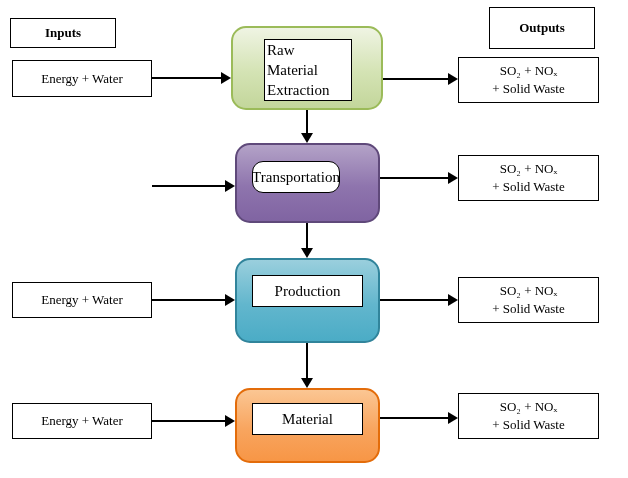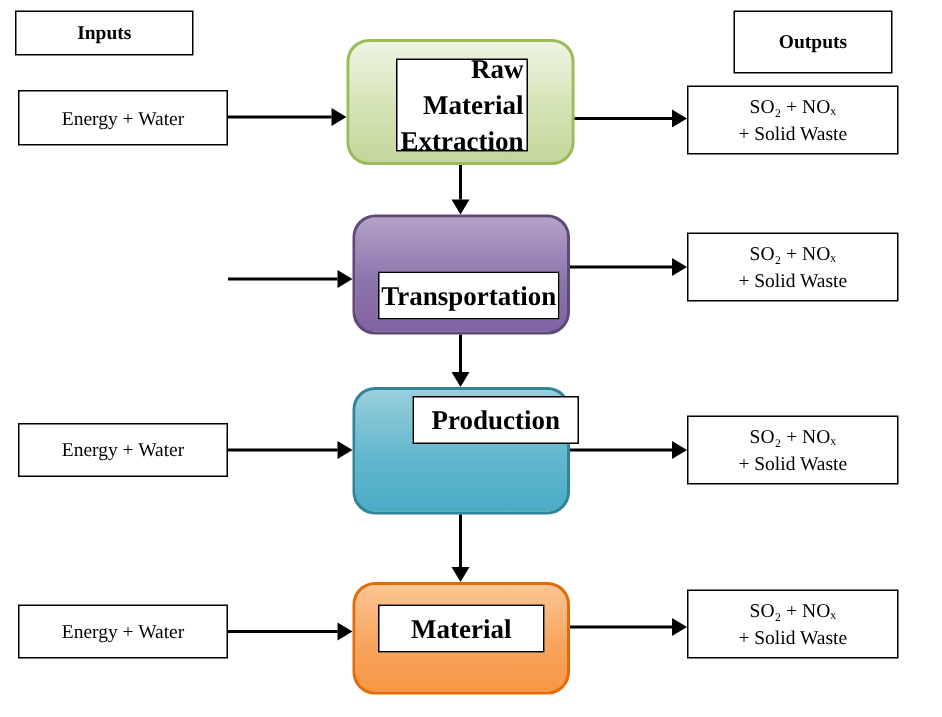--- a/index.html
+++ b/index.html
@@ -46,26 +46,25 @@
     border:2px solid #e36c0a;
     background:linear-gradient(to bottom,#fbc693 0%,#f8a55f 55%,#f79646 100%);
   }
   .stage-label{
     position:absolute;
     background:#fff;
     border:1px solid #000;
     display:flex;
     align-items:center;
     justify-content:center;
-    text-align:right;
-    font-size:18px;
+    text-align:left;
+    font-size:15px;
     line-height:1.35;
     box-sizing:border-box;
     padding:2px;
-    font-weight:bold;
   }
   .h-arrow{
     position:absolute;
     height:2px;
     background:#000;
   }
   .h-arrow::after{
     content:'';
     position:absolute;
     right:-10px;
@@ -89,21 +88,21 @@
     border-top:10px solid #000;
     border-left:6px solid transparent;
     border-right:6px solid transparent;
   }
 </style>
 </head>
 <body>
 
 <div id="canvas">
 
-  <div class="box hdr" style="left:10px;top:7px;width:119px;height:30px;">
+  <div class="box hdr" style="left:10px;top:18px;width:106px;height:30px;">
     <span>Inputs</span>
   </div>
   <div class="box hdr" style="left:489px;top:7px;width:106px;height:42px;">
     <span>Outputs</span>
   </div>
 
   <div class="box" style="left:12px;top:60px;width:140px;height:37px;">
     <span>Energy + Water</span>
   </div>
 
@@ -121,42 +120,42 @@
     <span>SO₂ + NOₓ</span>
     <span>+ Solid Waste</span>
   </div>
 
   <div class="v-arrow" style="left:306px;top:110px;height:23px;"></div>
 
 
   <div class="h-arrow" style="left:152px;top:185px;width:73px;"></div>
 
   <div class="stage stage-purple" style="left:235px;top:143px;width:145px;height:80px;">
-    <div class="stage-label" style="left:15px;top:36px;width:121px;height:32px;">
+    <div class="stage-label" style="left:15px;top:16px;width:88px;height:32px;border-radius:11px;">
       <span>Transportation</span>
     </div>
   </div>
 
   <div class="h-arrow" style="left:380px;top:177px;width:68px;"></div>
 
   <div class="box" style="left:458px;top:155px;width:141px;height:46px;">
     <span>SO₂ + NOₓ</span>
     <span>+ Solid Waste</span>
   </div>
 
   <div class="v-arrow" style="left:306px;top:223px;height:25px;"></div>
 
   <div class="box" style="left:12px;top:282px;width:140px;height:36px;">
     <span>Energy + Water</span>
   </div>
 
   <div class="h-arrow" style="left:152px;top:299px;width:73px;"></div>
 
   <div class="stage stage-blue" style="left:235px;top:258px;width:145px;height:85px;">
-    <div class="stage-label" style="left:15px;top:4px;width:111px;height:32px;margin-left:23px;">
+    <div class="stage-label" style="left:15px;top:15px;width:111px;height:32px;">
       <span>Production</span>
     </div>
   </div>
 
   <div class="h-arrow" style="left:380px;top:299px;width:68px;"></div>
 
   <div class="box" style="left:458px;top:277px;width:141px;height:46px;">
     <span>SO₂ + NOₓ</span>
     <span>+ Solid Waste</span>
   </div>

